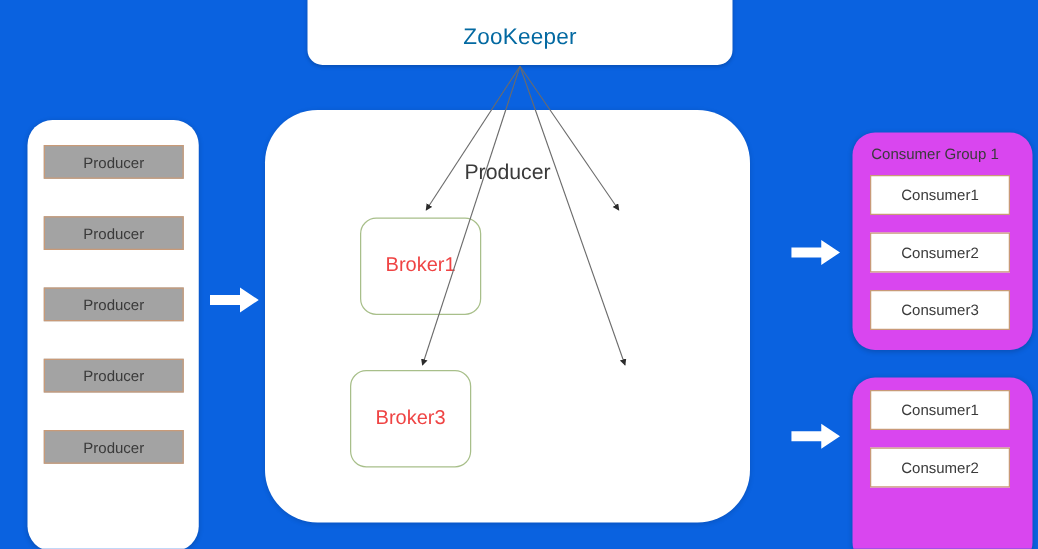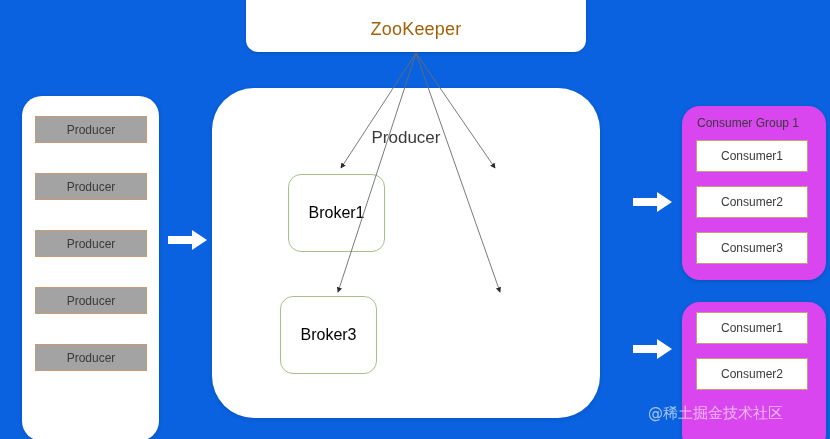--- a/index.html
+++ b/index.html
@@ -32,21 +32,21 @@
     border-radius: 12px;
     box-shadow: 0 1px 3px rgba(0,0,0,0.18);
     display: flex;
     align-items: flex-end;
     justify-content: center;
     padding-bottom: 12px;
     box-sizing: border-box;
   }
   .zookeeper-label {
     font-size: 18px;
-    color: #a16207;
+    color: #0369a1;
     letter-spacing: 0.2px;
   }
 
   
   .producers-panel {
     position: absolute;
     left: 22px;
     top: 96px;
     width: 137px;
     height: 345px;
@@ -95,21 +95,21 @@
     position: absolute;
     width: 97px;
     height: 78px;
     border: 1px solid #a8bf8a;
     border-radius: 13px;
     background: transparent;
     display: flex;
     align-items: center;
     justify-content: center;
     font-size: 16px;
-    color: #000000;
+    color: #ef4444;
     box-sizing: border-box;
     z-index: 4;
   }
   .broker-1 { left: 76px;  top: 86px; }
   .broker-2 { left: 244px; top: 86px; }
   .broker-3 { left: 68px;  top: 208px; }
   .broker-4 { left: 244px; top: 208px; }
 
   
   .zk-arrows {
@@ -228,15 +228,14 @@
     <div class="consumer-item">Consumer1</div>
     <div class="consumer-item">Consumer2</div>
     <div class="consumer-item">Consumer3</div>
   </div>
 
   <div class="consumer-group cg-2">
     <div class="consumer-item">Consumer1</div>
     <div class="consumer-item">Consumer2</div>
   </div>
 
-  <div class="watermark">@稀土掘金技术社区</div>
 
 </div>
 
 </body></html>

